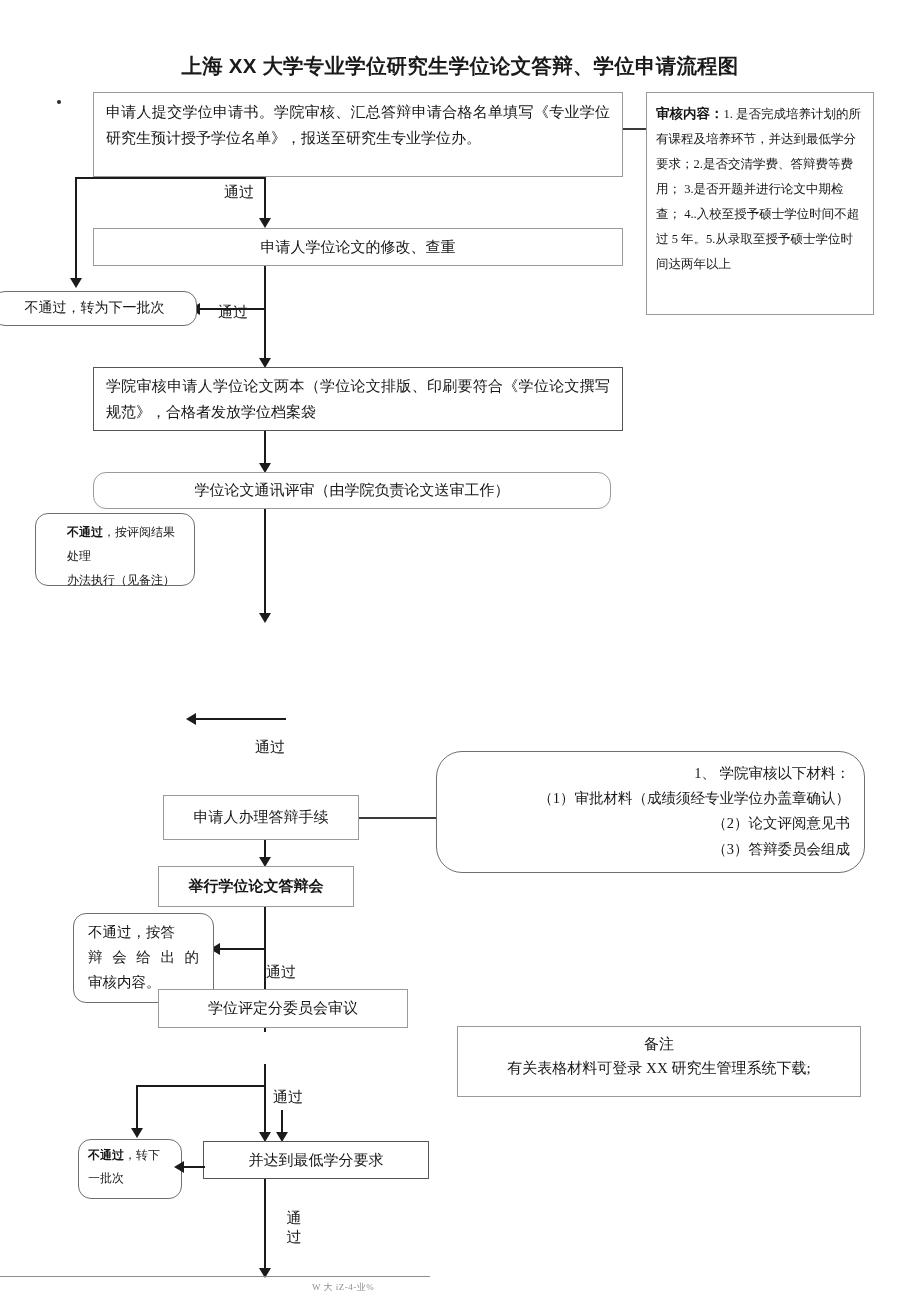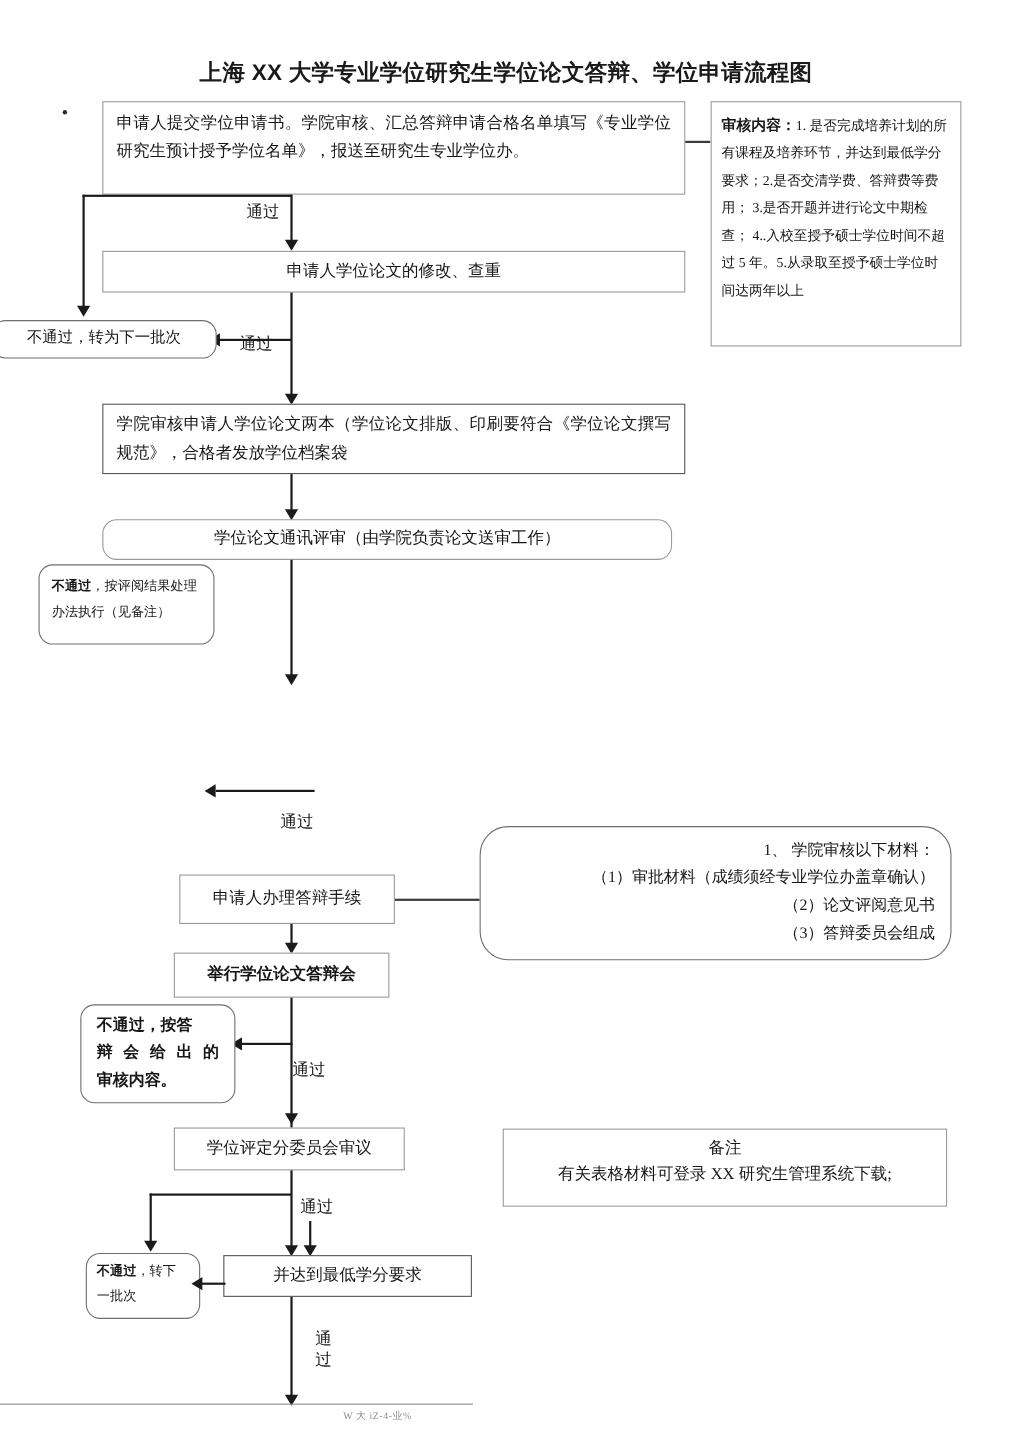--- a/index.html
+++ b/index.html
@@ -129,21 +129,21 @@
     <div class="pad just" style="padding:5px 12px;">学院审核申请人学位论文两本（学位论文排版、印刷要符合《学位论文撰写规范》，合格者发放学位档案袋</div>
   </div>
 
   <div class="ln v" style="left:264px; top:431px; height:38px;"></div>
   <div class="arw down" style="left:259px; top:463px;"></div>
 
   <div class="box ctr" style="left:93px; top:472px; width:518px; height:37px;border-radius:13px;">
     <div class="pad">学位论文通讯评审（由学院负责论文送审工作）</div>
   </div>
 
-  <div class="box rounded" style="left:35px; top:513px; width:160px; height:73px;">
+  <div class="box rounded" style="left:35px; top:513px; width:160px; height:73px;padding-left:20px;">
     <div class="pad note-sm" style="padding:6px 11px;">
       <b>不通过</b><span>，按评阅结果处理</span>
       <span class="listline">办法执行（见备注）</span>
     </div>
   </div>
 
   <div class="ln v" style="left:264px; top:509px; height:108px;"></div>
   <div class="arw down" style="left:259px; top:613px;"></div>
 
   <div class="ln h" style="left:196px; top:718px; width:90px;"></div>
@@ -174,28 +174,28 @@
   </div>
 
   <div class="ln v" style="left:264px; top:907px; height:125px;"></div>
   <div class="arw down" style="left:259px; top:1012px;"></div>
   <div class="lbl" style="left:266px; top:963px;">通过</div>
 
   <div class="ln h" style="left:218px; top:948px; width:48px;"></div>
   <div class="arw left" style="left:210px; top:943px;"></div>
 
   <div class="box rounded" style="left:73px; top:913px; width:141px; height:90px;">
-    <div class="pad" style="padding:6px 14px; font-size:14.5px; line-height:1.72;font-weight:bold;">
+    <div class="pad" style="padding:6px 14px; font-size:14.5px; line-height:1.72;">
       <span class="listline">不通过，按答</span>
       <span class="listline" style="text-align:justify;text-align-last:justify;">辩会给出的</span>
       <span class="listline">审核内容。</span>
     </div>
   </div>
 
-  <div class="box ctr" style="left:158px; top:1025px; width:210px; height:39px;">
+  <div class="box ctr" style="left:158px; top:989px; width:250px; height:39px;">
     <div class="pad">学位评定分委员会审议</div>
   </div>
 
   <div class="box" style="left:457px; top:1026px; width:404px; height:71px;">
     <div class="pad" style="padding:5px 12px; font-size:15px; line-height:1.6;">
       <span class="listline" style="text-align:center;">备注</span>
       <span class="listline" style="text-align:center;">有关表格材料可登录 XX 研究生管理系统下载;</span>
     </div>
   </div>
 

